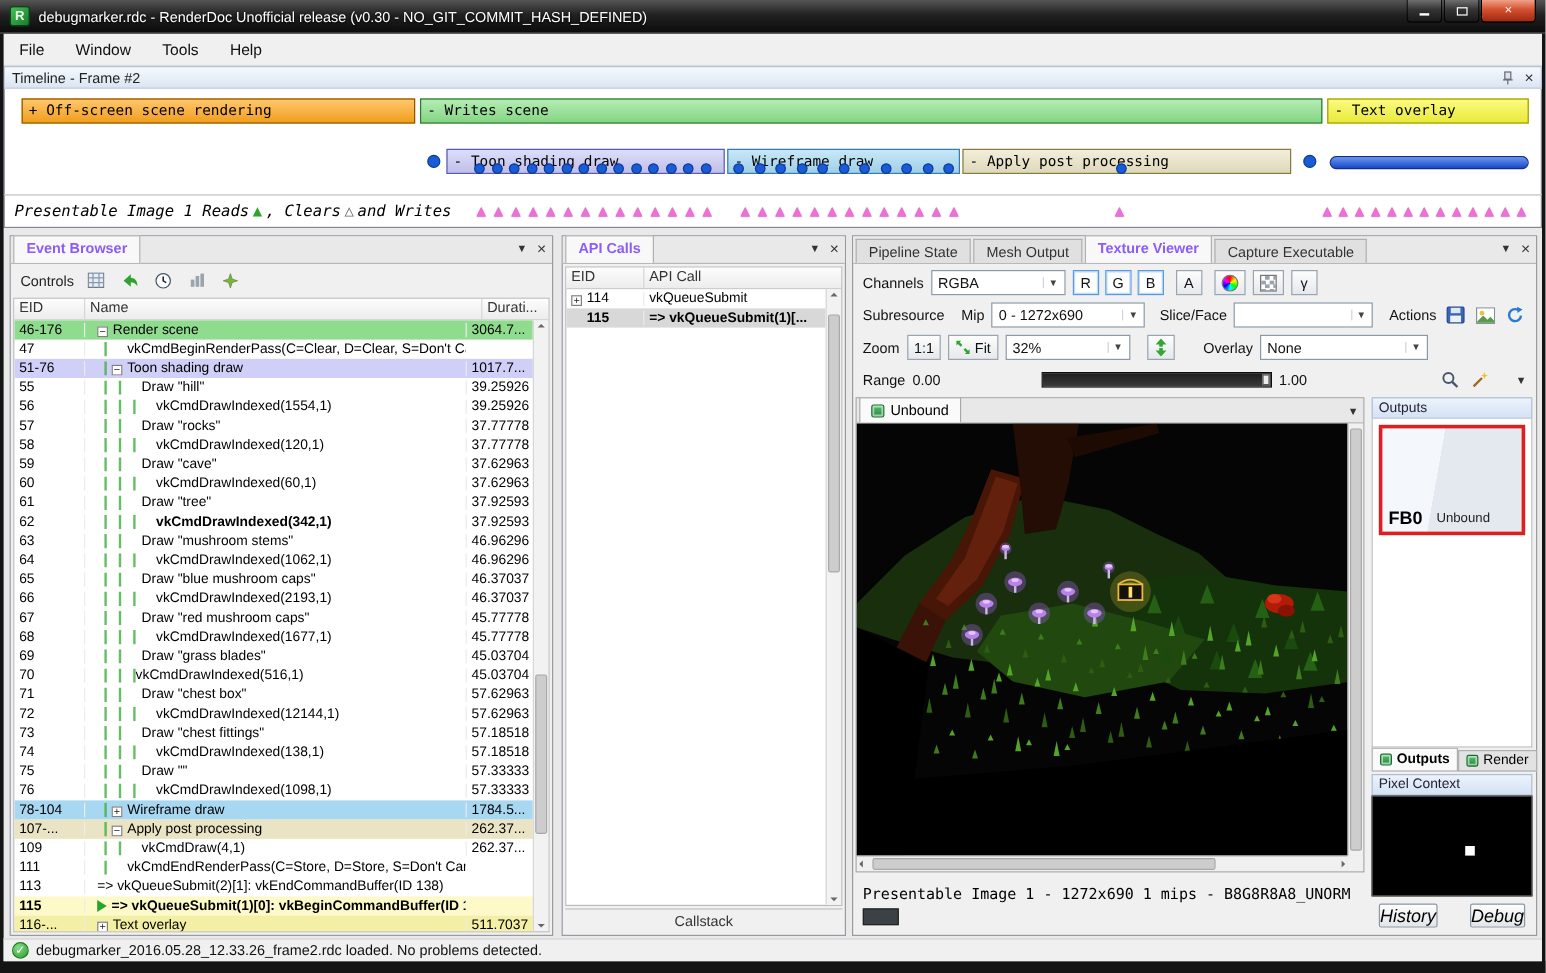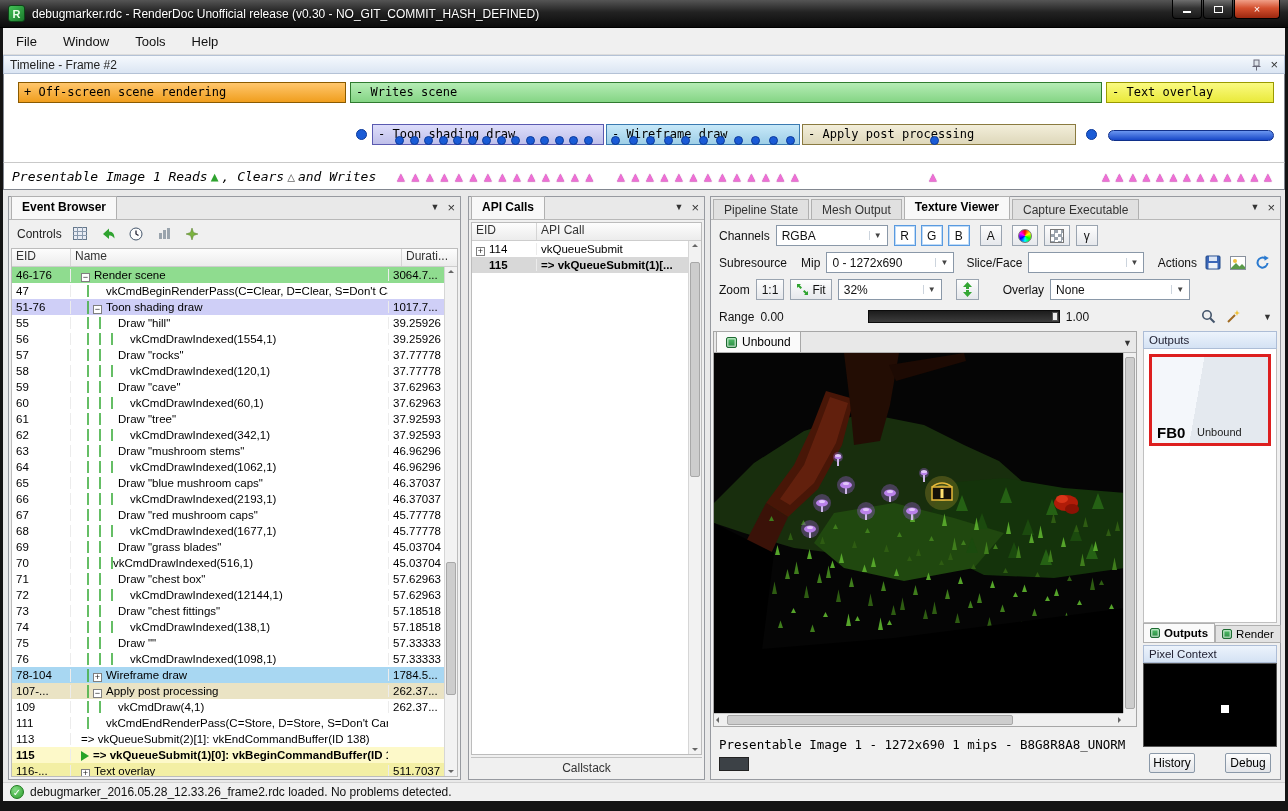--- a/index.html
+++ b/index.html
@@ -40,21 +40,21 @@
   .usage-text{position:absolute;left:8px;top:6px;white-space:nowrap;}
   .usage-text span{margin-right:3px;font-style:italic;}
   .tri-green{color:#2fa32f;}
   .tri-gray{color:#6a6a6a;}
   .u-tri{position:absolute;top:6px;font-size:13px;color:#ee6fd5;text-shadow:0 0 1px #a03890;}
 
   
   .panel{position:absolute;background:#f0f0f0;border:1px solid #979aa0;}
   .tabbar{height:23px;background:#e9e9e9;display:flex;align-items:flex-end;border-bottom:1px solid #b8b8b8;position:relative;}
   .tab{height:20px;padding:3px 10px;font-size:12px;background:#e0e0e0;border:1px solid #b0b0b0;border-bottom:none;margin-left:2px;color:#333;white-space:nowrap;}
-  .tab.active{background:#f8f8f8;font-weight:bold;height:23px;color:#000000;}
+  .tab.active{background:#f8f8f8;font-weight:bold;height:23px;color:#8b5cf6;}
   .tab-ctrl{position:absolute;right:5px;top:5px;display:flex;gap:8px;color:#444;align-items:center;}
   .tc-btn{font-size:9px;color:#333;}
   .tc-btn.x{font-size:13px;line-height:9px;}
 
   
   .eb{left:8px;top:196px;width:453px;height:584px;}
   .eb-controls{height:27px;display:flex;align-items:center;padding:0 8px;gap:9px;font-size:12px;color:#222;}
   .tool-ico{display:flex;align-items:center;justify-content:center;width:19px;height:19px;}
   .grid-table{position:absolute;left:2px;right:2px;bottom:2px;background:#fff;border:1px solid #bcbcbc;overflow:hidden;}
   .eb-table{top:51px;}
@@ -138,21 +138,21 @@
   .fb-label{position:absolute;left:5px;bottom:2px;font-weight:bold;font-size:15px;color:#000;}
   .fb-status{position:absolute;left:45px;bottom:5px;font-size:11px;color:#222;}
   .io-tabs{position:absolute;left:432px;top:426px;display:flex;align-items:flex-end;height:20px;}
   .io-tab{display:flex;align-items:center;gap:4px;padding:2px 6px;font-size:11.5px;border:1px solid #b0b0b0;background:#e2e2e2;height:18px;}
   .io-tab.active{background:#fafafa;height:20px;font-weight:bold;}
   .io-tab .gcube{width:10px;height:10px;}
   .px-hdr{top:448px;}
   .px-box{position:absolute;left:432px;top:466px;width:134px;height:84px;background:#000;border:1px solid #555;}
   .px-square{position:absolute;left:58%;top:50%;width:8px;height:8px;background:#fff;}
   .px-btns{position:absolute;left:432px;top:556px;width:134px;display:flex;justify-content:space-between;padding:0 6px;}
-  .pbtn{min-width:46px;height:20px;border:1px solid #8a98a8;background:linear-gradient(#fdfdfd,#e3e5e9);border-radius:2px;display:flex;align-items:center;justify-content:center;font-size:12px;}
+  .pbtn{min-width:46px;height:20px;border:1px solid #8a98a8;background:linear-gradient(#fdfdfd,#e3e5e9);border-radius:2px;display:flex;align-items:center;justify-content:center;font-size:15px;font-style:italic;}
 
   
   .statusbar{position:absolute;left:3px;right:3px;top:782px;height:19px;background:#f0f0f0;border-top:1px solid #d2d2d2;display:flex;align-items:center;gap:6px;font-size:12px;color:#111;padding:0 7px;z-index:45;}
   .check-ico{width:14px;height:14px;border-radius:50%;background:radial-gradient(circle at 35% 30%,#84dc84,#2e9e2e);border:1px solid #1d7a1d;color:#fff;font-size:10px;display:inline-flex;align-items:center;justify-content:center;flex:none;}
 </style>
 </head>
 <body>
 
 <div class="window">
   <div class="edge-l"></div>
@@ -378,21 +378,21 @@
             <div class="c-name" style="padding-left: 59px;"><div class="guide" style="left: 16px;"></div><div class="guide" style="left: 28px;"></div><div class="guide" style="left: 40px;"></div><span>vkCmdDrawIndexed(60,1)</span></div>
             <div class="c-dur">37.62963</div>
           </div>
           <div class="eb-row">
             <div class="c-eid">61</div>
             <div class="c-name" style="padding-left: 47px;"><div class="guide" style="left: 16px;"></div><div class="guide" style="left: 28px;"></div><span>Draw "tree"</span></div>
             <div class="c-dur">37.92593</div>
           </div>
           <div class="eb-row">
             <div class="c-eid">62</div>
-            <div class="c-name" style="padding-left: 59px;"><div class="guide" style="left: 16px;"></div><div class="guide" style="left: 28px;"></div><div class="guide" style="left: 40px;"></div><span>vkCmdDrawIndexed(342,1)</span></div>
+            <div class="c-name" style="padding-left: 59px; font-weight: bold;"><div class="guide" style="left: 16px;"></div><div class="guide" style="left: 28px;"></div><div class="guide" style="left: 40px;"></div><span>vkCmdDrawIndexed(342,1)</span></div>
             <div class="c-dur">37.92593</div>
           </div>
           <div class="eb-row">
             <div class="c-eid">63</div>
             <div class="c-name" style="padding-left: 47px;"><div class="guide" style="left: 16px;"></div><div class="guide" style="left: 28px;"></div><span>Draw "mushroom stems"</span></div>
             <div class="c-dur">46.96296</div>
           </div>
           <div class="eb-row">
             <div class="c-eid">64</div>
             <div class="c-name" style="padding-left: 59px;"><div class="guide" style="left: 16px;"></div><div class="guide" style="left: 28px;"></div><div class="guide" style="left: 40px;"></div><span>vkCmdDrawIndexed(1062,1)</span></div>

